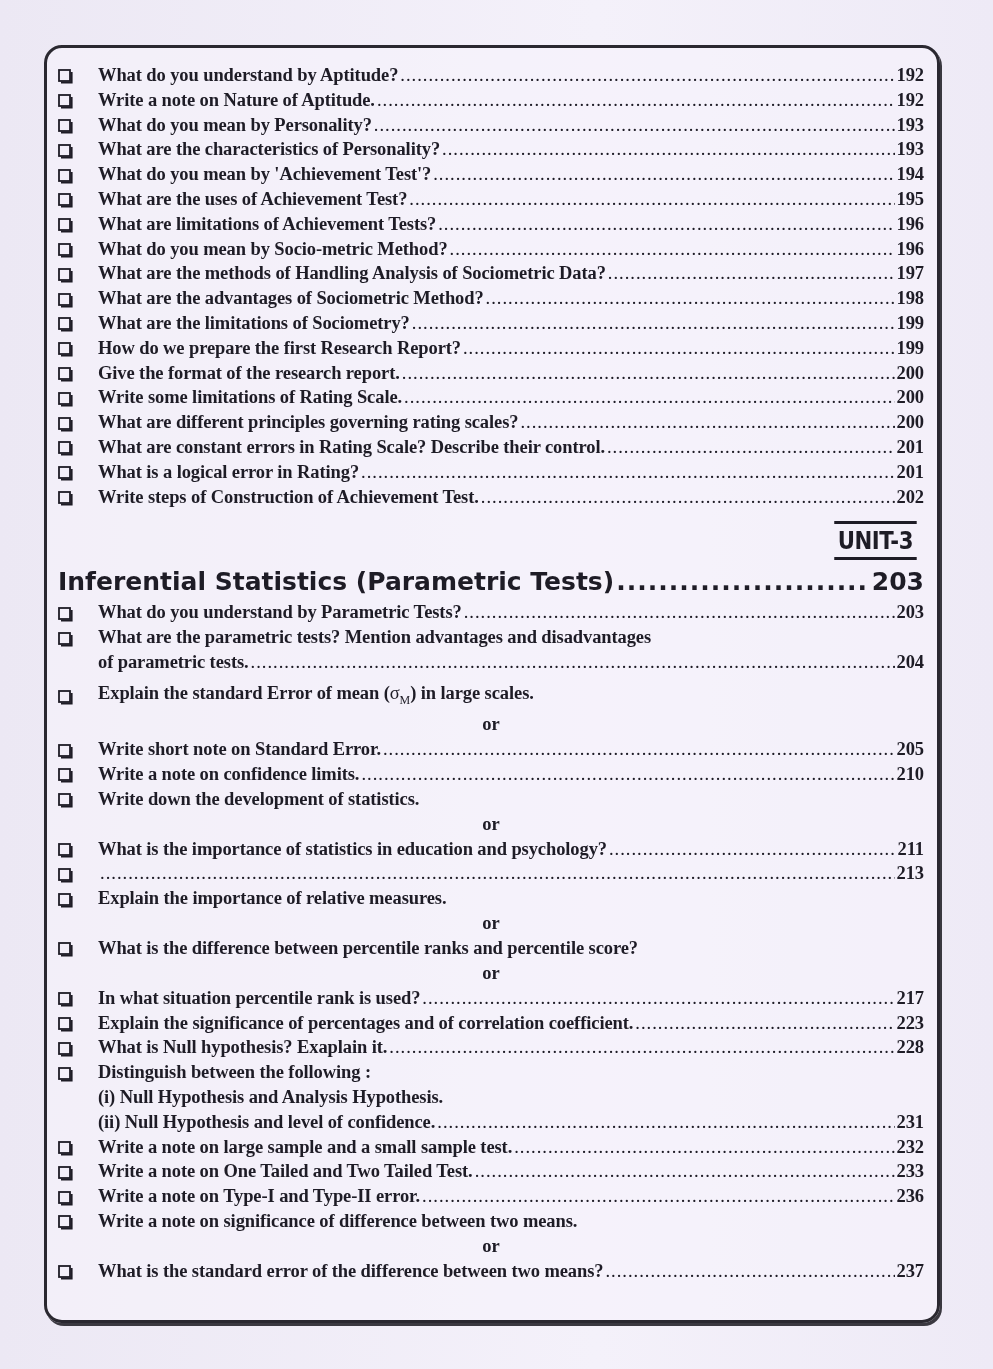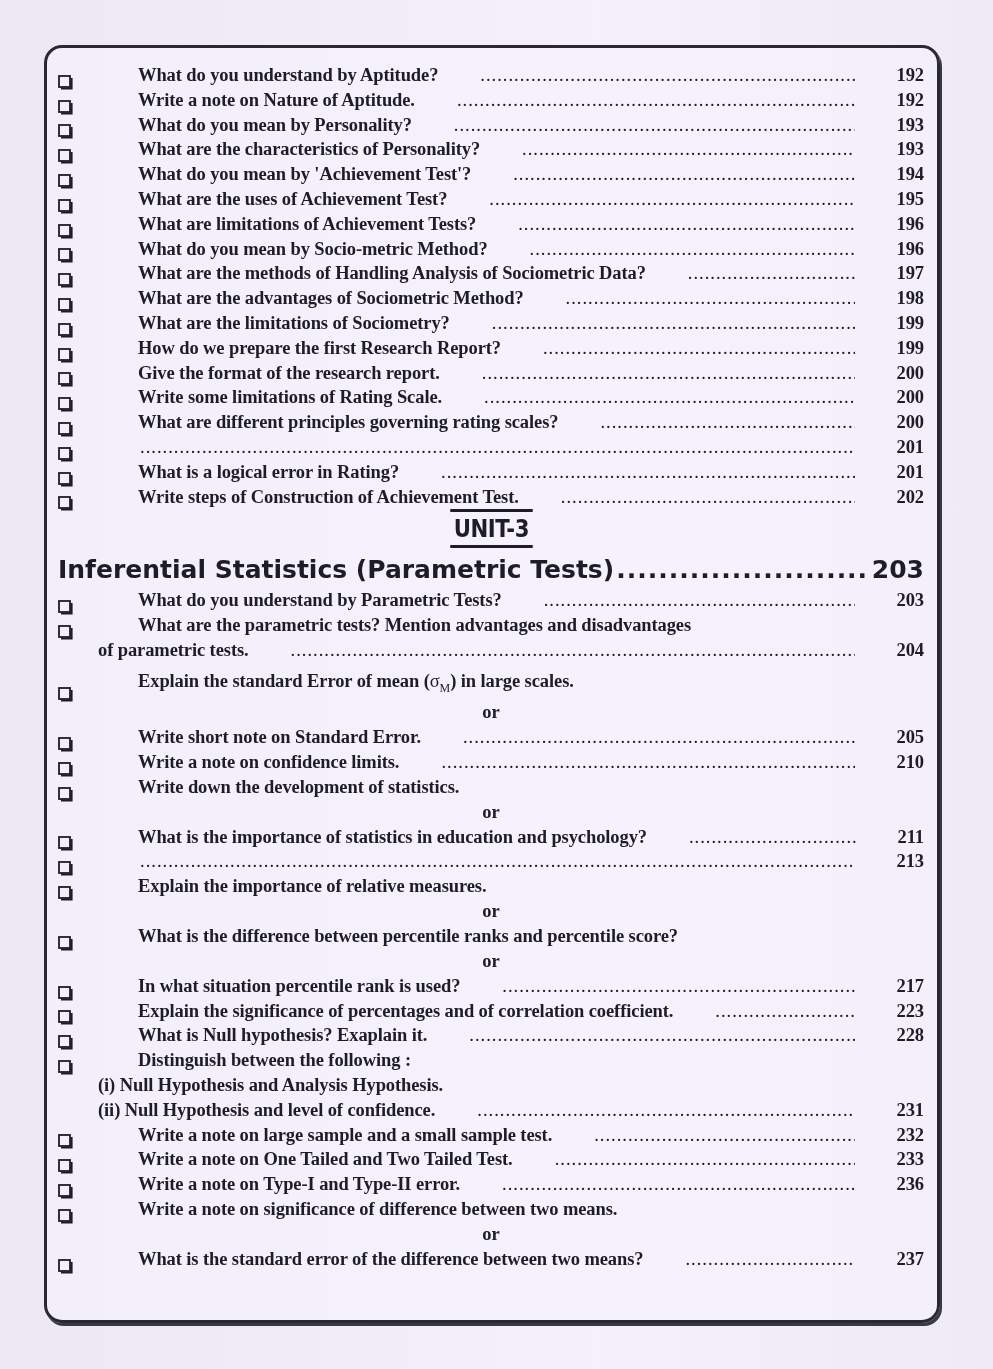--- a/index.html
+++ b/index.html
@@ -2,30 +2,30 @@
 <html><head>
 <meta charset="utf-8">
 <style>
   html,body{margin:0;padding:0;}
   body{width:993px;height:1369px;background:#f1eef8;position:relative;overflow:hidden;
        font-family:"Liberation Serif","DejaVu Serif",serif;color:#1e1c26;}
   .page-bg{position:absolute;inset:0;background:linear-gradient(90deg,#ece8f4 0%,#f4f1fa 60%,#eeeaf6 100%);}
   .frame{position:absolute;left:44px;top:45px;width:890px;height:1272px;border:3px solid #2a2830;
          border-radius:18px;background:rgba(246,243,252,0.6);box-shadow:2px 3px 0 #3a3840;}
   .content{position:absolute;left:58px;top:63px;width:866px;}
-  .row{display:flex;align-items:flex-end;font-size:18.5px;line-height:24.8px;font-weight:bold;letter-spacing:-0.1px;gap:40px;}
+  .row{display:flex;align-items:center;font-size:18.5px;line-height:24.8px;font-weight:bold;letter-spacing:-0.1px;}
   .cb{width:16px;height:14px;flex:0 0 auto;margin-right:24px;position:relative;top:1px;}
   .cb svg{display:block}
   .txt{white-space:nowrap;}
   .dots{flex:1;overflow:hidden;white-space:nowrap;margin:0 2px;font-weight:normal;letter-spacing:1px;}
   .dots::after{content:"..............................................................................................................................................................................................................";}
   .pg{flex:0 0 auto;}
   .cont{padding-left:40px;}
   .or{text-align:center;font-size:18.5px;font-weight:bold;line-height:25px;font-family:Liberation Serif, serif;}
-  .unit{text-align:center;margin-bottom:4px;}
+  .unit{text-align:right;margin-top:12px;margin-bottom:4px;}
   .unit span{display:inline-block;font-family:"DejaVu Sans",sans-serif;font-weight:bold;font-size:25px;
              border-top:3px solid #1e1c26;border-bottom:3px solid #1e1c26;padding:2px 4px;letter-spacing:-0.5px;transform:scaleX(0.85);}
   .chap{display:flex;align-items:baseline;font-family:"DejaVu Sans",sans-serif;font-weight:bold;font-size:25px;line-height:36px;}
   .chap .dots::after{font-weight:bold;}
   .gap6{height:6px;}
 </style>
 </head>
 <body>
 
 <div class="page-bg"></div>
@@ -199,20 +199,21 @@
         <span class="dots"></span>
         <span class="pg">200</span>
       </div>
       <div class="row">
         <span class="cb">
           <svg width="15" height="15" viewBox="0 0 15 15">
             <rect x="1" y="1" width="11" height="11" fill="none" stroke="#1e1c26" stroke-width="1.8"></rect>
             <path d="M3 13.5 H13.5 V3" fill="none" stroke="#1e1c26" stroke-width="2.2"></path>
           </svg>
         </span>
+        <span class="txt">What are constant errors  in Rating Scale? Describe their control.</span>
         <span class="dots"></span>
         <span class="pg">201</span>
       </div>
       <div class="row">
         <span class="cb">
           <svg width="15" height="15" viewBox="0 0 15 15">
             <rect x="1" y="1" width="11" height="11" fill="none" stroke="#1e1c26" stroke-width="1.8"></rect>
             <path d="M3 13.5 H13.5 V3" fill="none" stroke="#1e1c26" stroke-width="2.2"></path>
           </svg>
         </span>

